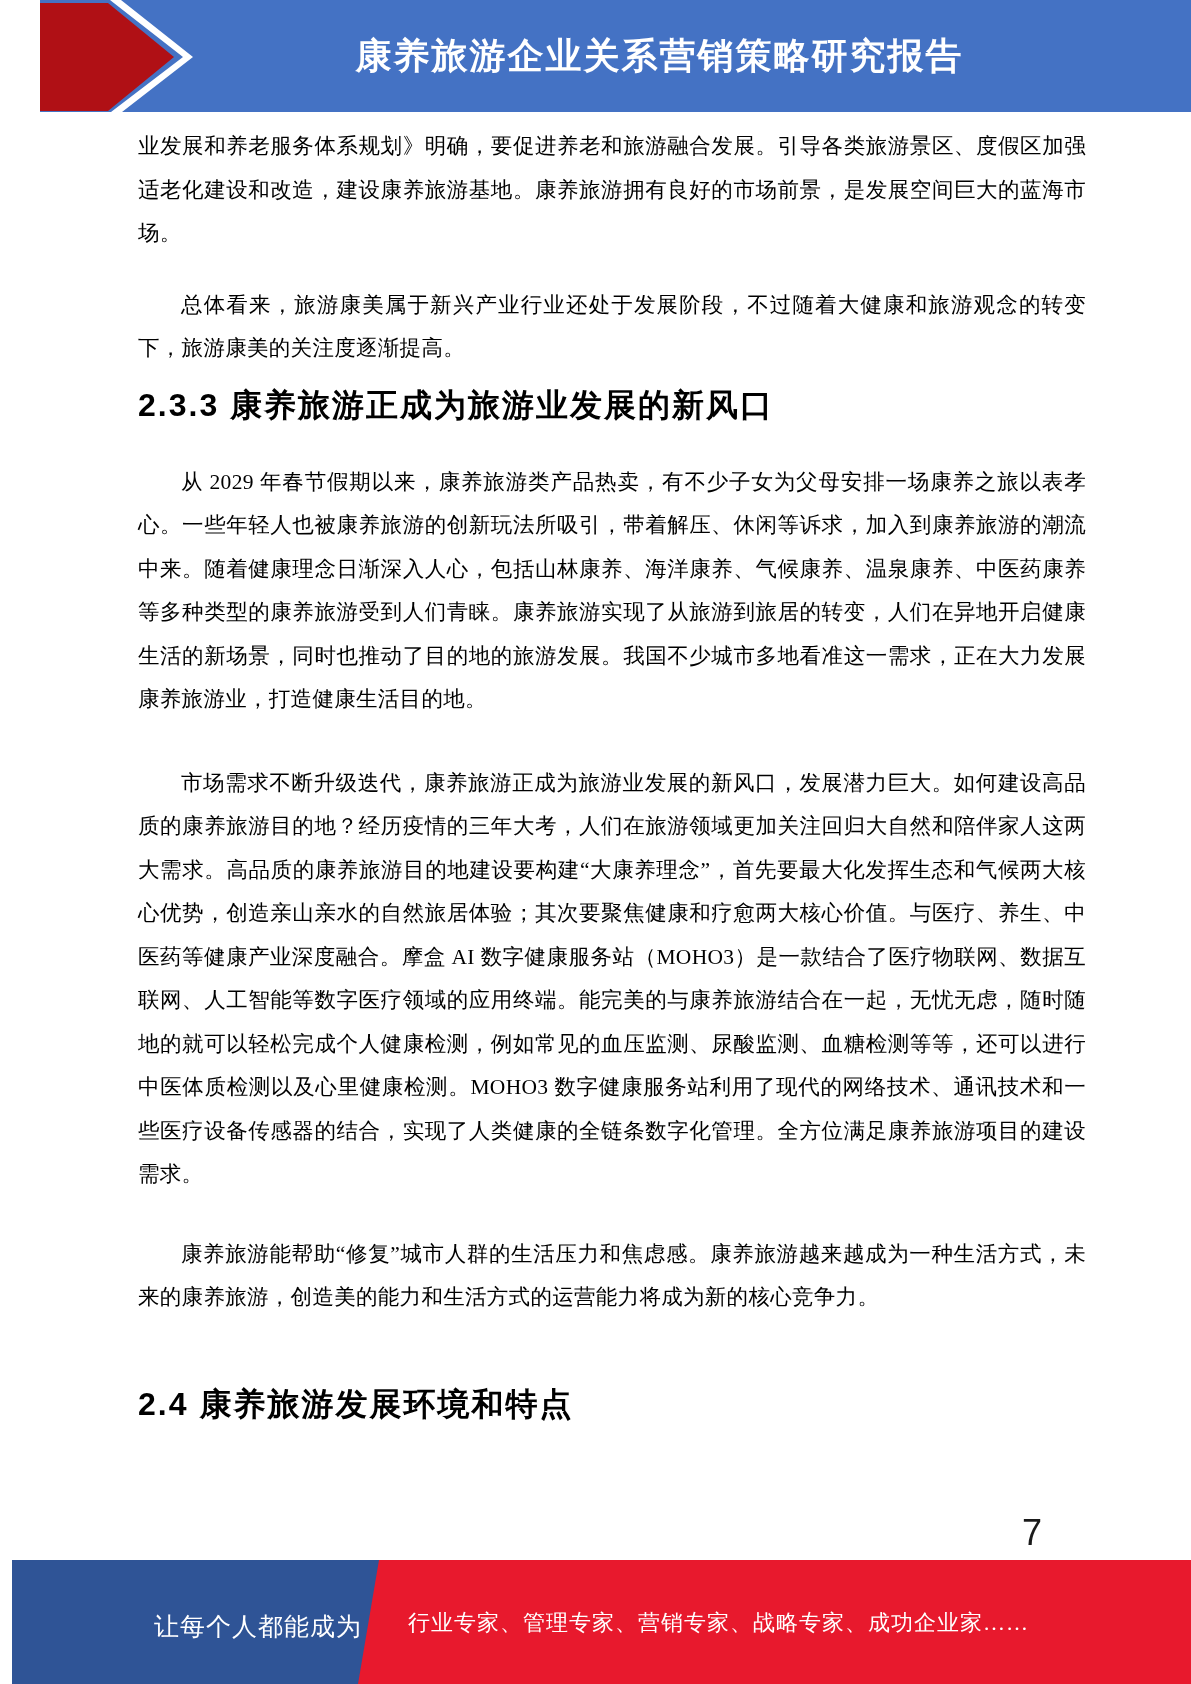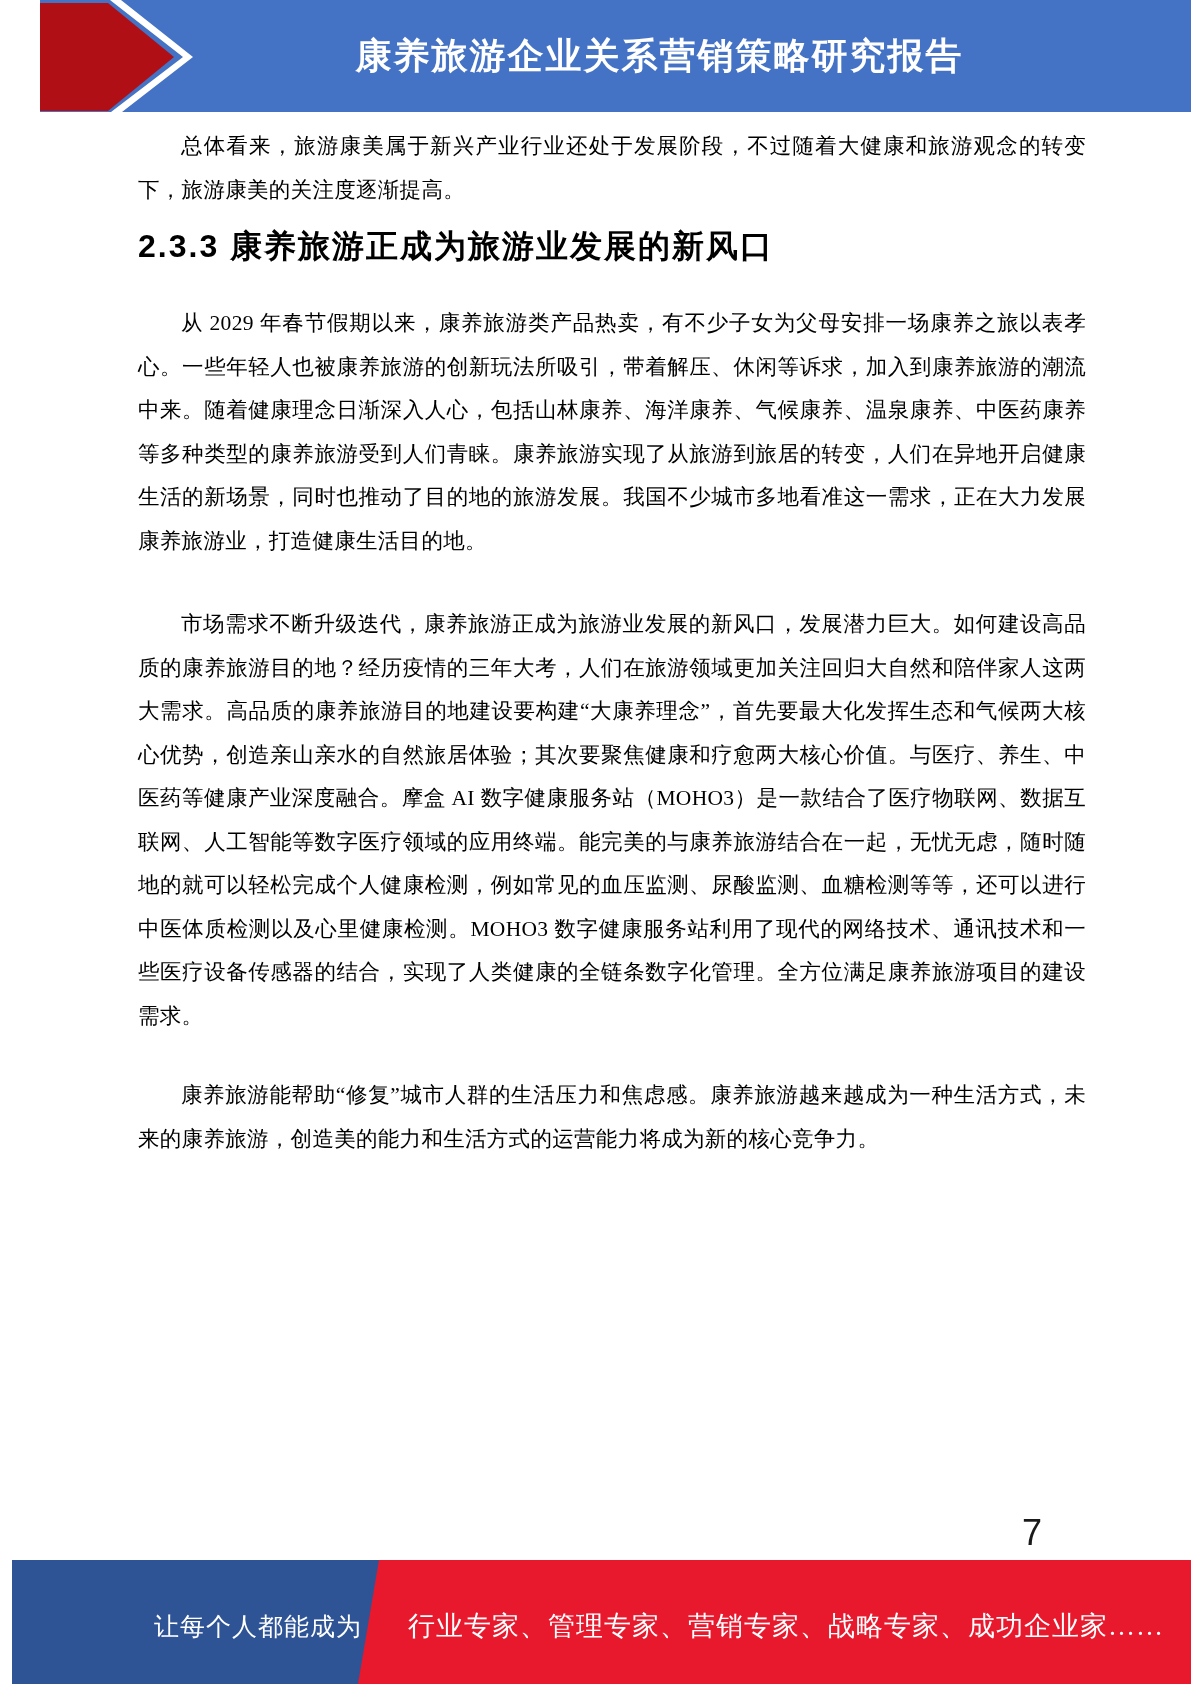--- a/index.html
+++ b/index.html
@@ -76,43 +76,45 @@
     background:var(--footer-blue,#2F5496);
     clip-path:polygon(0 0,367px 0,346px 124px,0 124px);
   }
   .footer-left-text{
     position:absolute;left:142px;top:50px;
     color:#ffffff;font-size:25px;letter-spacing:1px;
     white-space:nowrap;
   }
   .footer-right-text{
     position:absolute;left:396px;top:48px;
-    color:#ffffff;font-size:27px;letter-spacing:1px;
+    color:#ffffff;font-size:22px;letter-spacing:1px;
     white-space:nowrap;
   }
 </style>
 </head>
 <body>
 
 <div class="page">
 
   <div class="header">
     <svg class="header-chevron" viewBox="0 0 170 112" width="170" height="112" aria-hidden="true">
       <polygon points="0,3 68,3 134,57 68,111 0,111" fill="var(--arrow-red,#B01015)"></polygon>
       <polygon points="70,0 81,0 153,57 82,112 71,112 143,57" fill="#ffffff"></polygon>
     </svg>
     <div class="header-title">康养旅游企业关系营销策略研究报告</div>
   </div>
 
   <div class="body-area">
+    <p class="para no-indent b0">业发展和养老服务体系规划》明确，要促进养老和旅游融合发展。引导各类旅游景区、度假区加强适老化建设和改造，建设康养旅游基地。康养旅游拥有良好的市场前景，是发展空间巨大的蓝海市场。</p>
     <p class="para b1">总体看来，旅游康美属于新兴产业行业还处于发展阶段，不过随着大健康和旅游观念的转变下，旅游康美的关注度逐渐提高。</p>
     <h3 class="heading b2">2.3.3 康养旅游正成为旅游业发展的新风口</h3>
     <p class="para b3">从 2029 年春节假期以来，康养旅游类产品热卖，有不少子女为父母安排一场康养之旅以表孝心。一些年轻人也被康养旅游的创新玩法所吸引，带着解压、休闲等诉求，加入到康养旅游的潮流中来。随着健康理念日渐深入人心，包括山林康养、海洋康养、气候康养、温泉康养、中医药康养等多种类型的康养旅游受到人们青睐。康养旅游实现了从旅游到旅居的转变，人们在异地开启健康生活的新场景，同时也推动了目的地的旅游发展。我国不少城市多地看准这一需求，正在大力发展康养旅游业，打造健康生活目的地。</p>
     <p class="para b4">市场需求不断升级迭代，康养旅游正成为旅游业发展的新风口，发展潜力巨大。如何建设高品质的康养旅游目的地？经历疫情的三年大考，人们在旅游领域更加关注回归大自然和陪伴家人这两大需求。高品质的康养旅游目的地建设要构建“大康养理念”，首先要最大化发挥生态和气候两大核心优势，创造亲山亲水的自然旅居体验；其次要聚焦健康和疗愈两大核心价值。与医疗、养生、中医药等健康产业深度融合。摩盒 AI 数字健康服务站（MOHO3）是一款结合了医疗物联网、数据互联网、人工智能等数字医疗领域的应用终端。能完美的与康养旅游结合在一起，无忧无虑，随时随地的就可以轻松完成个人健康检测，例如常见的血压监测、尿酸监测、血糖检测等等，还可以进行中医体质检测以及心里健康检测。MOHO3 数字健康服务站利用了现代的网络技术、通讯技术和一些医疗设备传感器的结合，实现了人类健康的全链条数字化管理。全方位满足康养旅游项目的建设需求。</p>
     <p class="para b5">康养旅游能帮助“修复”城市人群的生活压力和焦虑感。康养旅游越来越成为一种生活方式，未来的康养旅游，创造美的能力和生活方式的运营能力将成为新的核心竞争力。</p>
+    <h2 class="heading b6">2.4 康养旅游发展环境和特点</h2>
   </div>
 
   <div class="page-number">7</div>
 
   <div class="footer">
     <div class="footer-blue"></div>
     <span class="footer-left-text">让每个人都能成为</span>
     <span class="footer-right-text">行业专家、管理专家、营销专家、战略专家、成功企业家……</span>
   </div>
 

